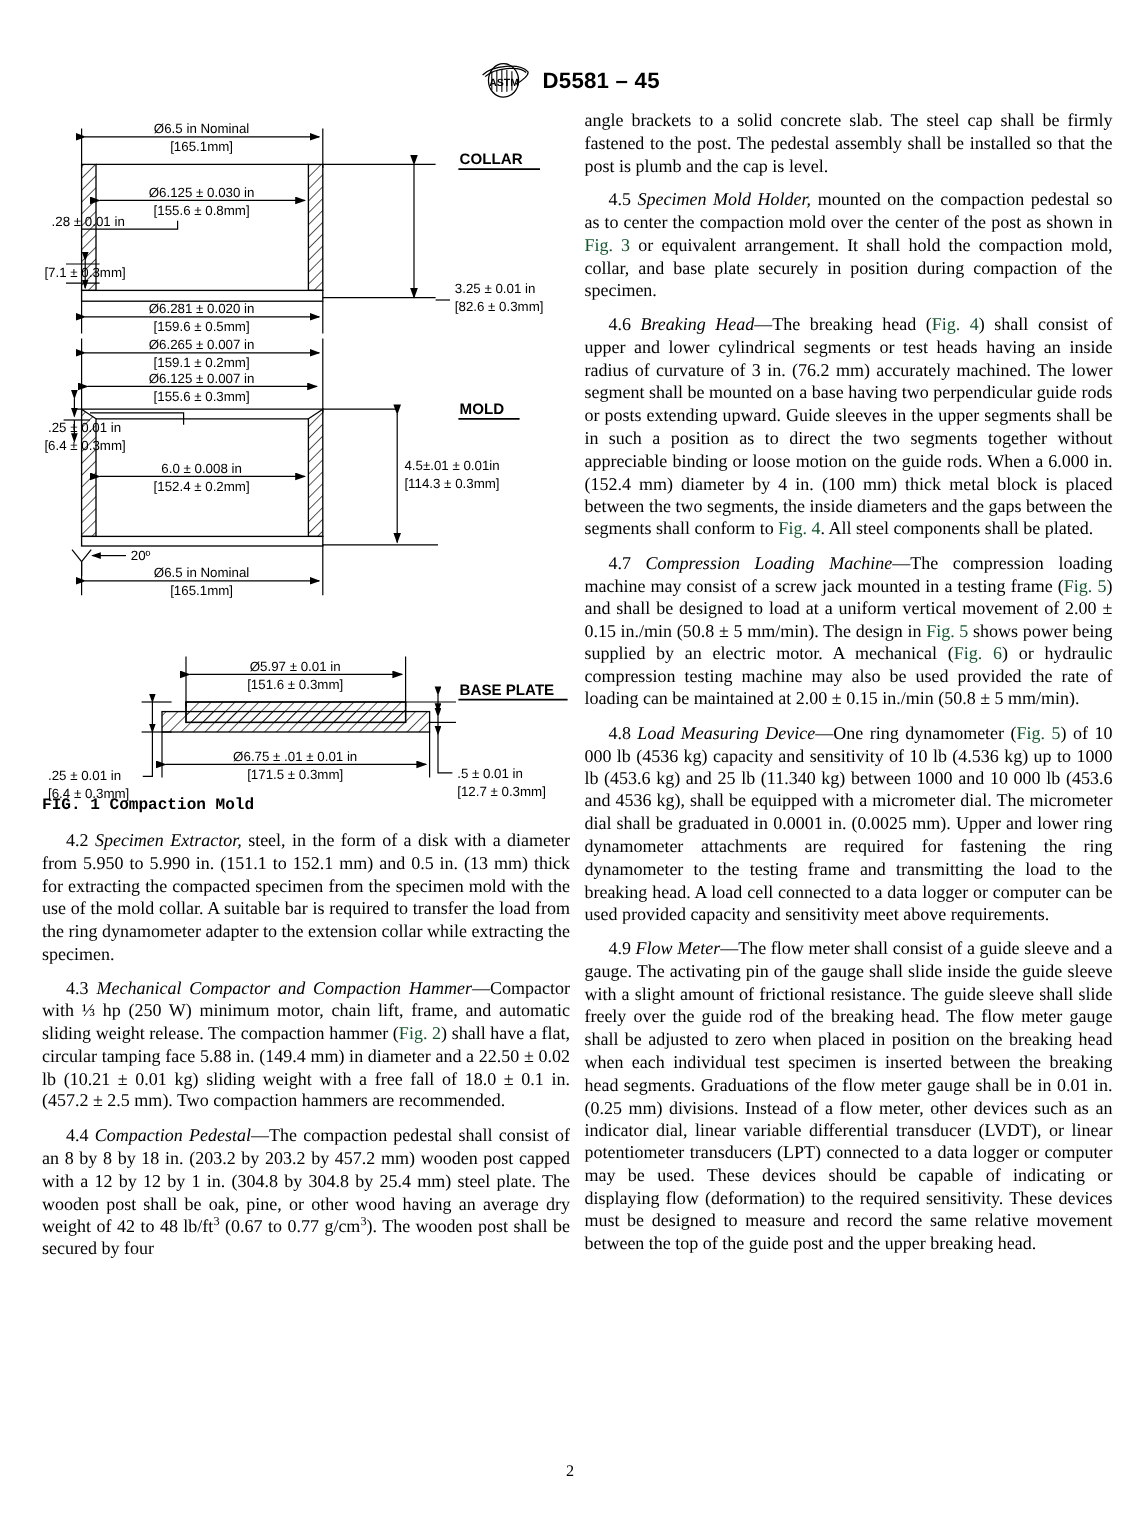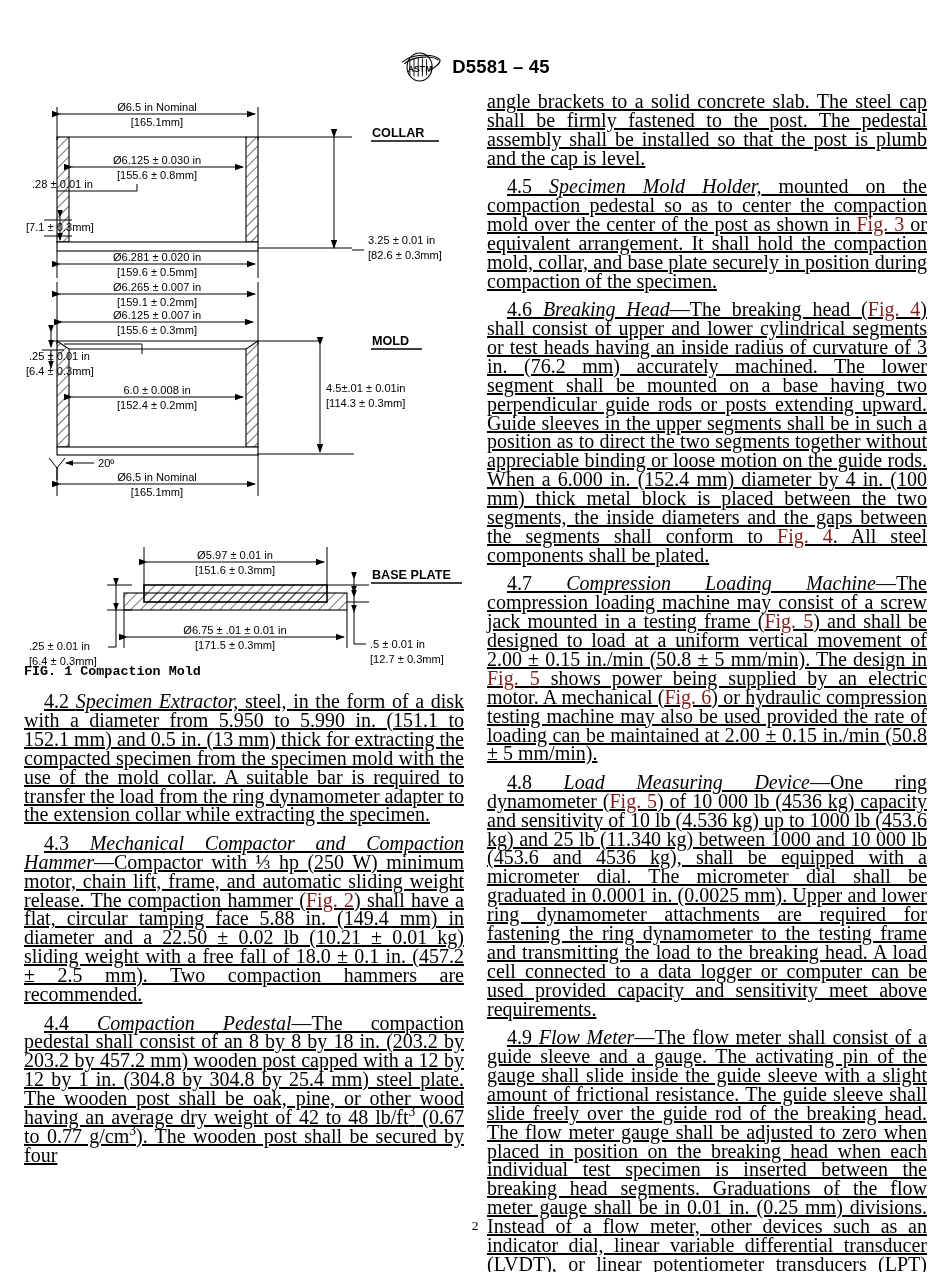--- a/index.html
+++ b/index.html
@@ -43,43 +43,42 @@
     font-family: "Liberation Sans", "DejaVu Sans", sans-serif;
     font-weight: bold;
     font-size: 18.5px;
     letter-spacing: 0.2px;
     white-space: nowrap;
   }
 
   
   .col-left {
     position: absolute;
-    left: 24px;
+    left: 35px;
     top: 92px;
     width: 440px;
   }
   .col-right {
     position: absolute;
     left: 487px;
     top: 92px;
     width: 440px;
   }
 
   p.para {
     margin: 0 0 9.5px 0;
-    font-size: 20px;
+    font-size: 15px;
     line-height: 18.9px;
     text-align: justify;
     text-justify: inter-word;
     hyphens: none;
-    text-decoration: underline;
   }
   p.para.indent { text-indent: 20px; }
   .it { font-style: italic; }
-  .ref { color: #7f1d1d; }
+  .ref { color: #14532d; }
   sup { font-size: 0.68em; vertical-align: super; line-height: 0; }
 
   
   .figure {
     position: relative;
     width: 440px;
     height: 600px;
   }
   .fig-caption {
     position: absolute;

